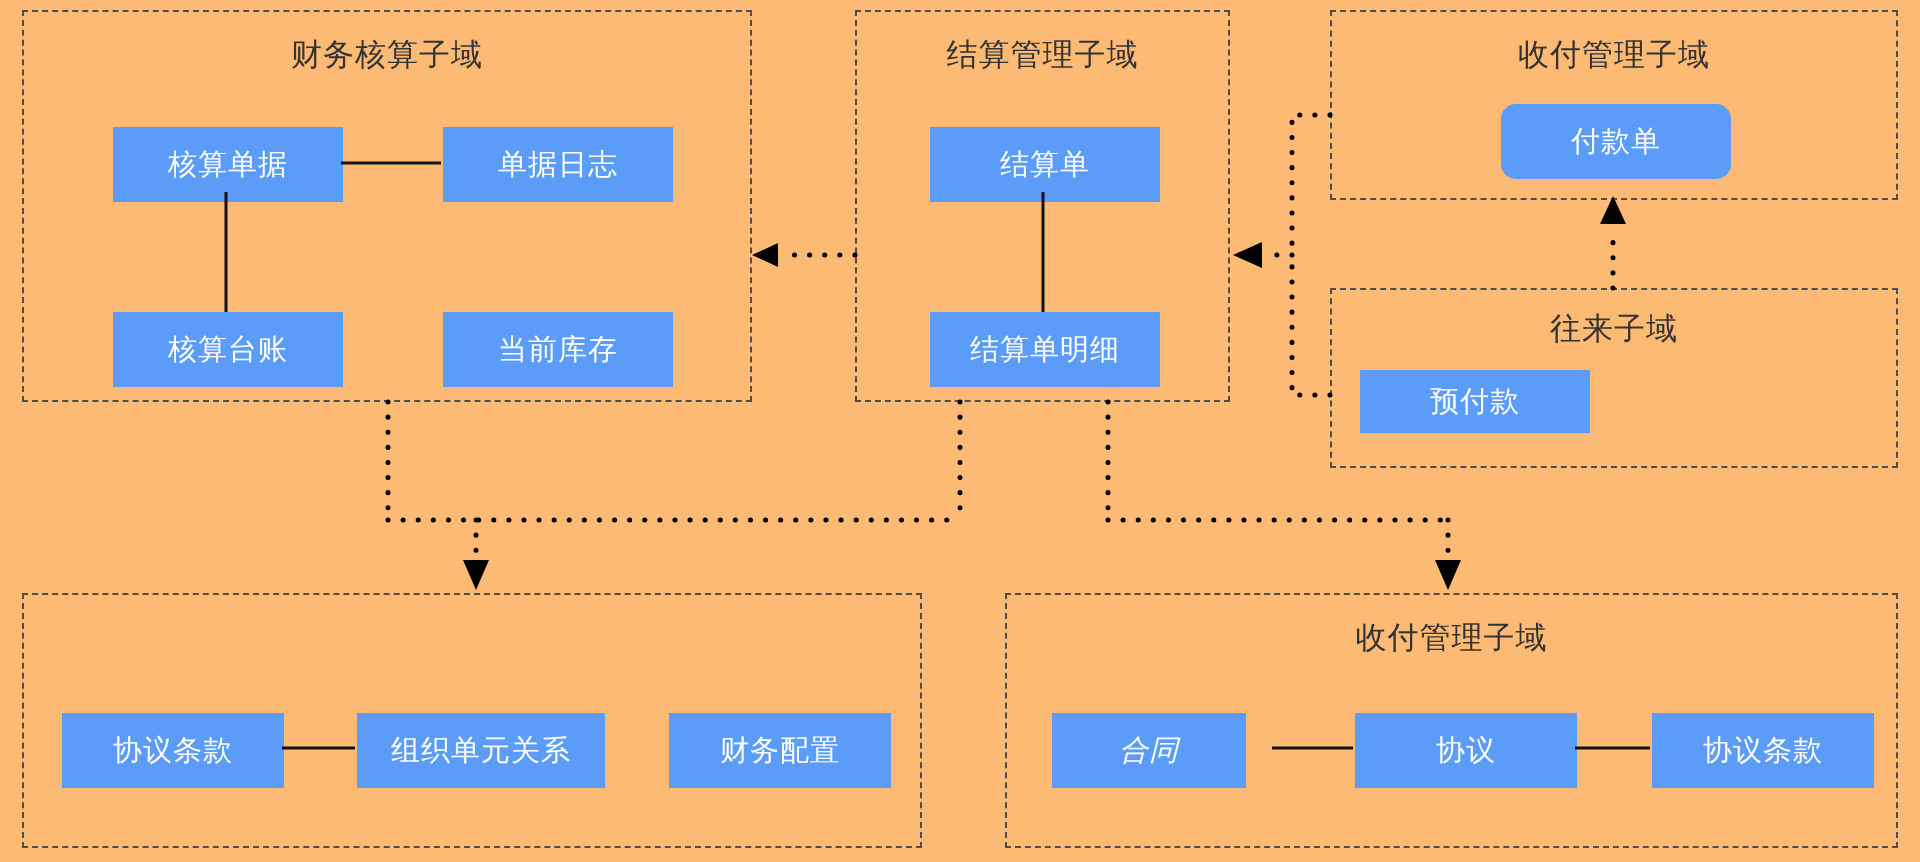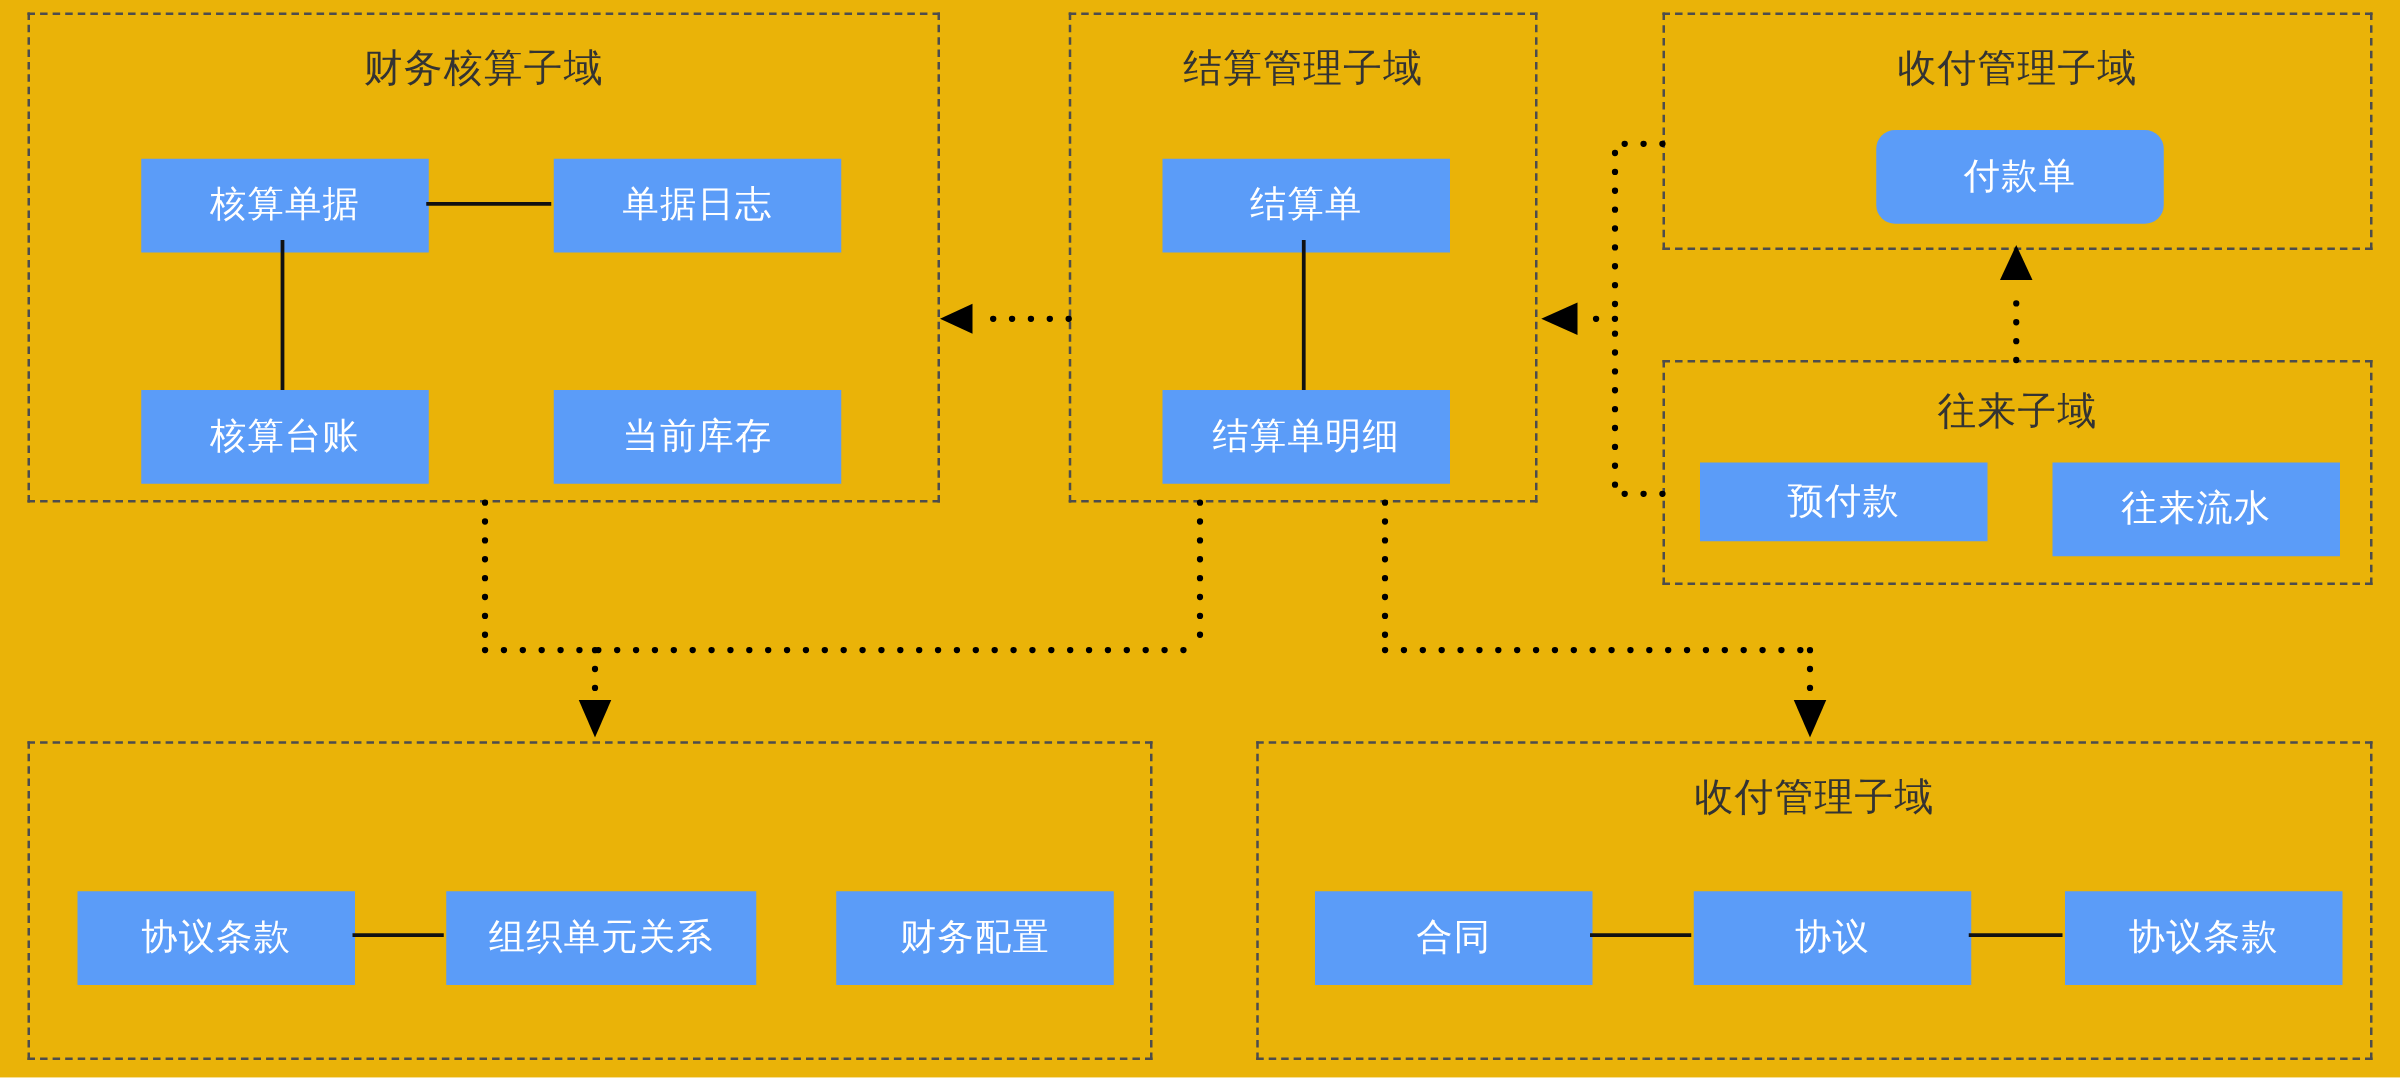--- a/index.html
+++ b/index.html
@@ -8,21 +8,21 @@
     padding: 0;
     background: #ffffff;
   }
   body {
     font-family: "Liberation Sans", "DejaVu Sans", sans-serif;
   }
   #stage {
     position: relative;
     width: 1920px;
     height: 862px;
-    background: #eab308;
+    background: #fdba74;
     overflow: hidden;
   }
   
   .panel {
     position: absolute;
     box-sizing: border-box;
     border: 2px dashed #4d4d4d;
     background: transparent;
   }
   .panel-title {
@@ -106,36 +106,35 @@
     <div class="panel-title" style="top:22px;">收付管理子域</div>
 
     <div class="entity" style="left:169px; top:92px; width:230px; height:75px;border-radius:15px;">付款单</div>
   </div>
 
   <div class="panel" style="left:1330px; top:288px; width:568px; height:180px;">
     <div class="panel-title" style="top:18px;">往来子域</div>
 
     <div class="entity" style="left:28px; top:80px; width:230px; height:63px;">预付款</div>
 
-    <div class="entity" style="left:310px; top:80px; width:230px; height:75px;">往来流水</div>
   </div>
 
   <div class="panel" style="left:22px; top:593px; width:900px; height:255px;">
 
     <div class="entity" style="left:38px; top:118px; width:222px; height:75px;">协议条款</div>
 
     <div class="entity" style="left:333px; top:118px; width:248px; height:75px;">组织单元关系</div>
 
     <div class="entity" style="left:645px; top:118px; width:222px; height:75px;">财务配置</div>
   </div>
 
   <div class="panel" style="left:1005px; top:593px; width:893px; height:255px;">
     <div class="panel-title" style="top:22px;">收付管理子域</div>
 
-    <div class="entity" style="left:45px; top:118px; width:222px; height:75px;">合同</div>
+    <div class="entity" style="left:45px; top:118px; width:194px; height:75px;font-style:italic;">合同</div>
 
     <div class="entity" style="left:348px; top:118px; width:222px; height:75px;">协议</div>
 
     <div class="entity" style="left:645px; top:118px; width:222px; height:75px;">协议条款</div>
   </div>
 
   <svg id="wires" viewBox="0 0 1920 862" xmlns="http://www.w3.org/2000/svg">
 
     <line class="solid-link" x1="341" y1="163" x2="441" y2="163"></line>
 

